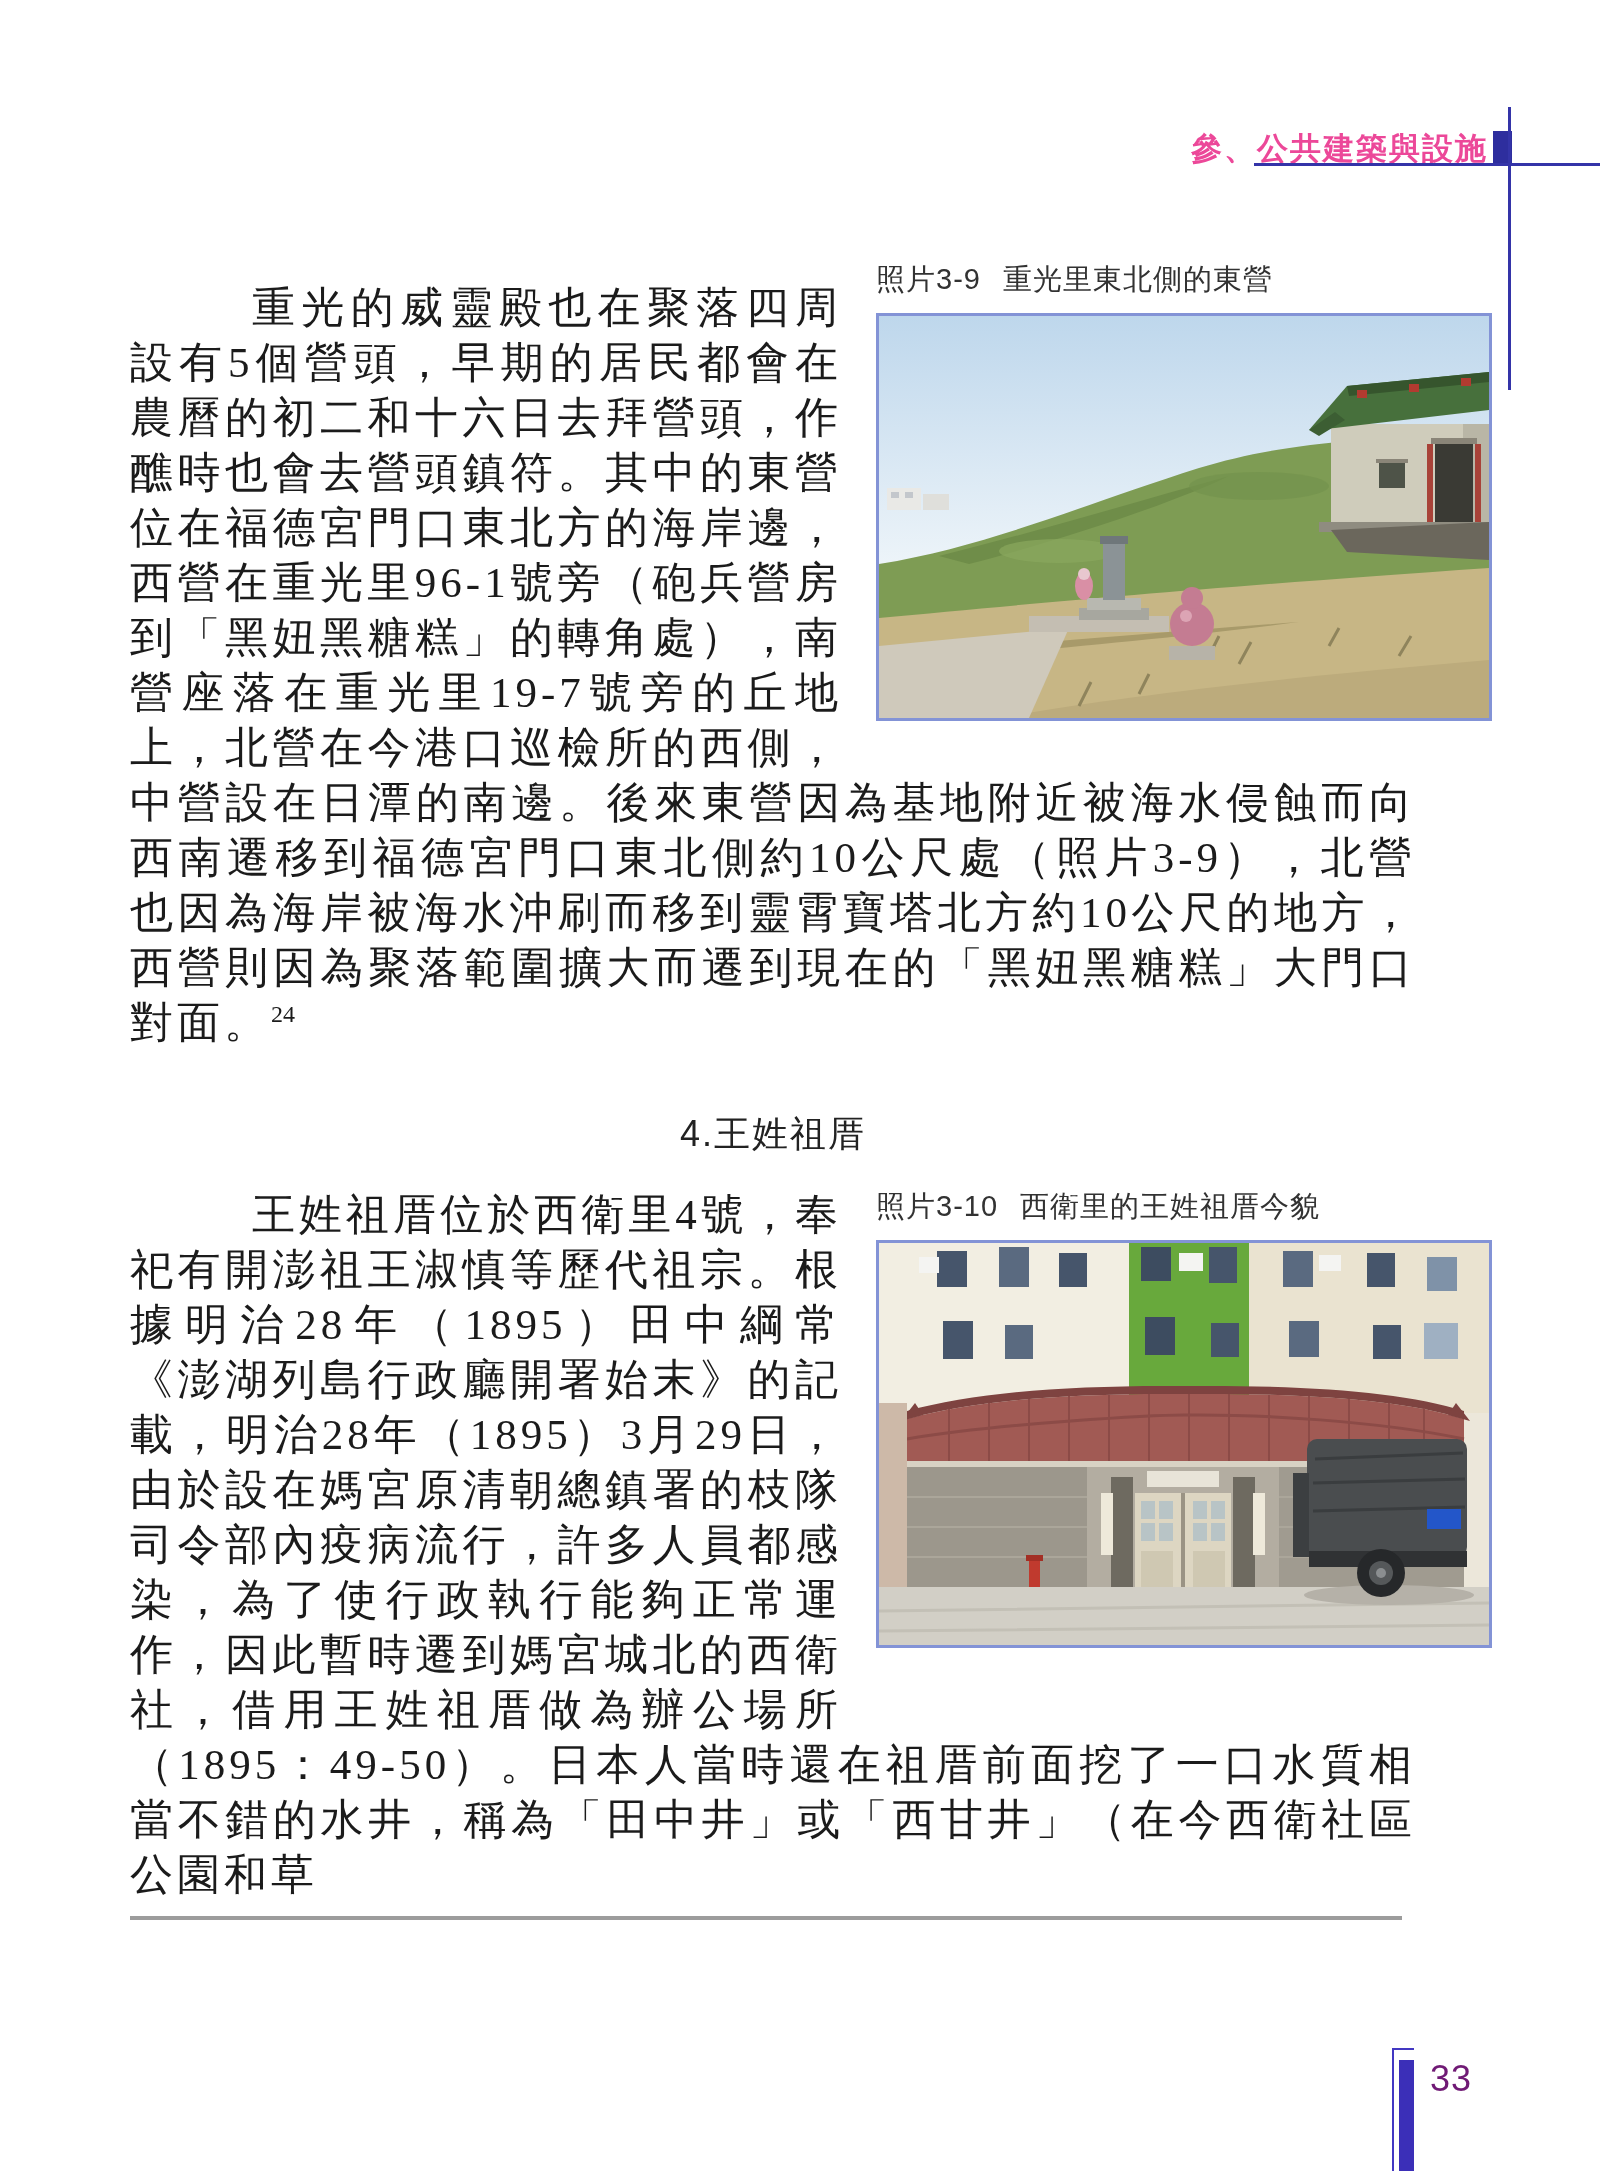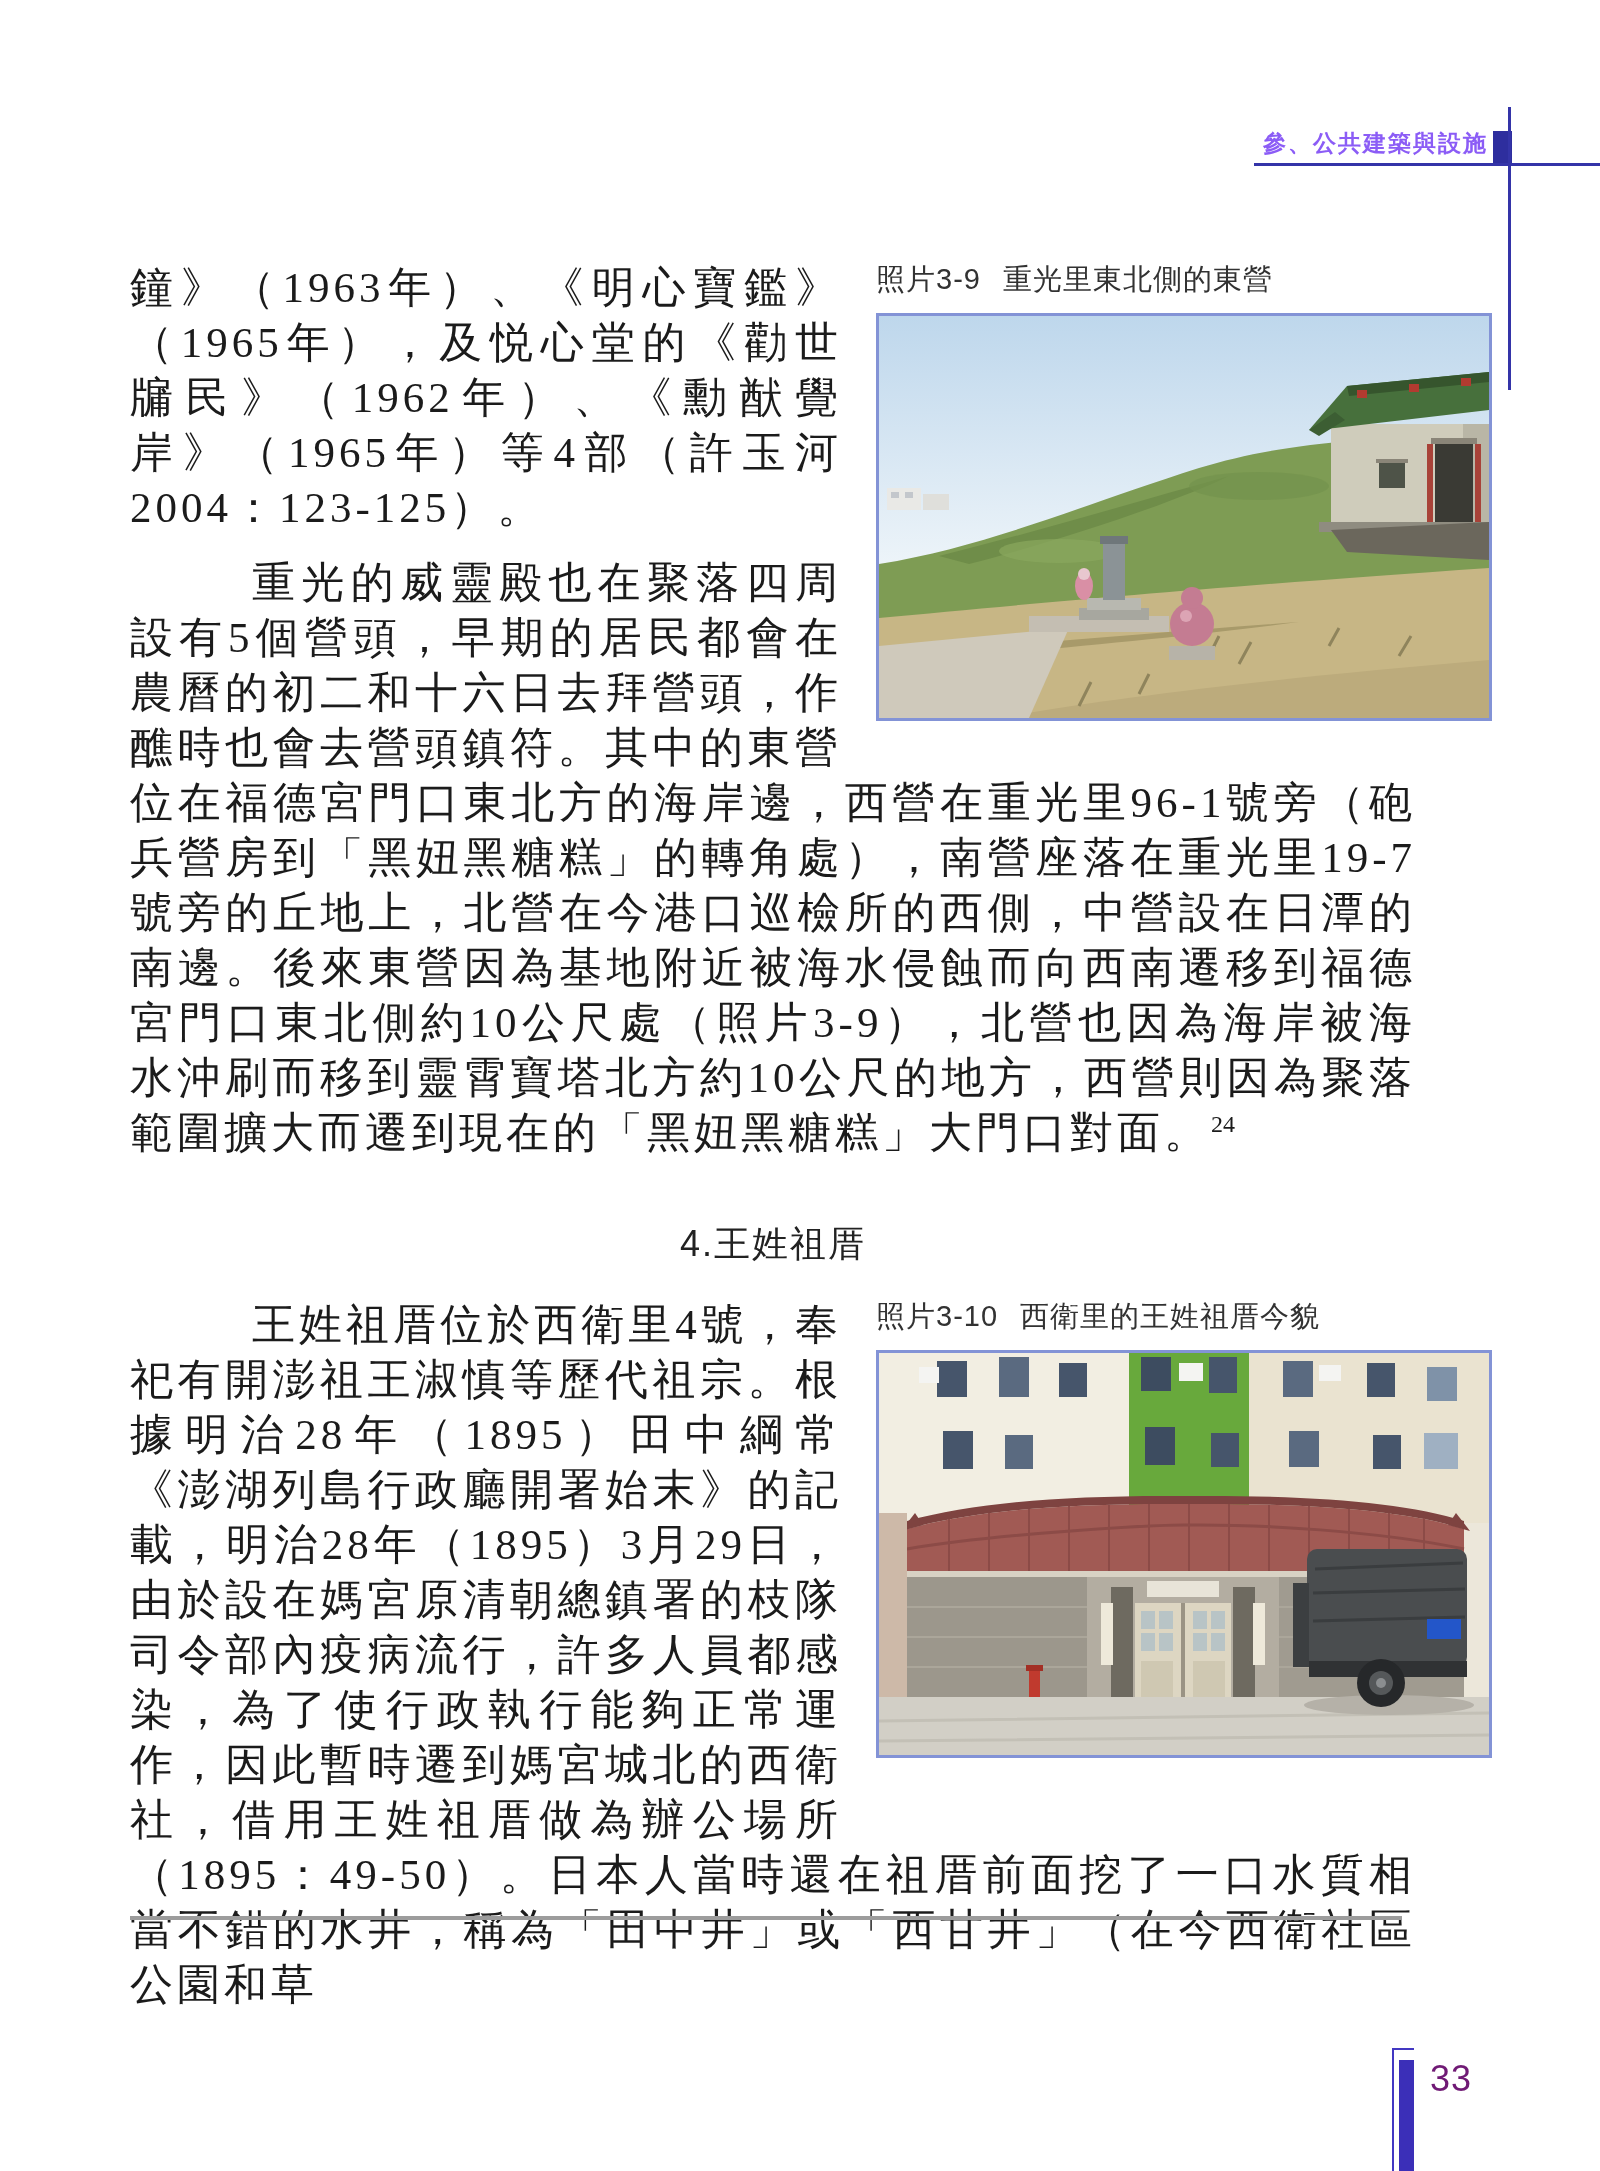--- a/index.html
+++ b/index.html
@@ -4,21 +4,21 @@
 <style>
   html,body{margin:0;padding:0;background:#ffffff;}
   .page{
     position:relative;width:1600px;height:2171px;background:#ffffff;
     overflow:hidden;font-family:"Liberation Serif","DejaVu Serif",serif;
   }
   
   .header-title{
     position:absolute;top:128px;right:112px;
     font-family:Liberation Mono, monospace;
-    font-size:23px;font-weight:700;letter-spacing:2px;color:#8b5cf6;
+    font-size:31px;font-weight:700;letter-spacing:2px;color:#ec4899;
     white-space:nowrap;
   }
   .header-square{position:absolute;left:1493px;top:131px;width:19px;height:32px;background:#2e2e9e;}
   .header-rule-h{position:absolute;left:1254px;top:163px;width:346px;height:3px;background:#3434a8;}
   .header-rule-v{position:absolute;left:1508px;top:107px;width:3px;height:283px;background:#3434a8;}
 
   
   .content{
     position:absolute;left:130px;top:260px;width:1286px;
     font-size:43px;line-height:55px;color:#1b1b1b;
@@ -141,21 +141,20 @@
           <g>
             <rect x="290" y="330" width="46" height="14" fill="#b7b3a8"></rect>
             <circle cx="313" cy="308" r="22" fill="#c47c92"></circle>
             <circle cx="313" cy="282" r="11" fill="#c47c92"></circle>
             <circle cx="307" cy="300" r="6" fill="#dca4b4"></circle>
           </g>
         </svg>
       </span>
     </figure>
 
-    <p>鐘》（1963年）、《明心寶鑑》（1965年），及悦心堂的《勸世牖民》（1962年）、《勳猷覺岸》（1965年）等4部（許玉河2004：123-125）。</p>
 
     <p class="indent gap"><span>重光的威靈殿也在聚落四周設有5個營頭，早期的居民都會在農曆的初二和十六日去拜營頭，作醮時也會去營頭鎮符。其中的東營位在福德宮門口東北方的海岸邊，西營在重光里96-1號旁（砲兵營房到「黑妞黑糖糕」的轉角處），南營座落在重光里19-7號旁的丘地上，北營在今港口巡檢所的西側，中營設在日潭的南邊。後來東營因為基地附近被海水侵蝕而向西南遷移到福德宮門口東北側約10公尺處（照片3-9），北營也因為海岸被海水沖刷而移到靈霄寶塔北方約10公尺的地方，西營則因為聚落範圍擴大而遷到現在的「黑妞黑糖糕」大門口對面。</span><sup class="fnref">24</sup></p>
 
     <h2 class="section-heading">4.王姓祖厝</h2>
 
     <figure class="figure">
       <figcaption class="caption">
         <span class="cap-label">照片3-10</span><span>西衛里的王姓祖厝今貌</span>
       </figcaption>
       <span class="photo-frame">

